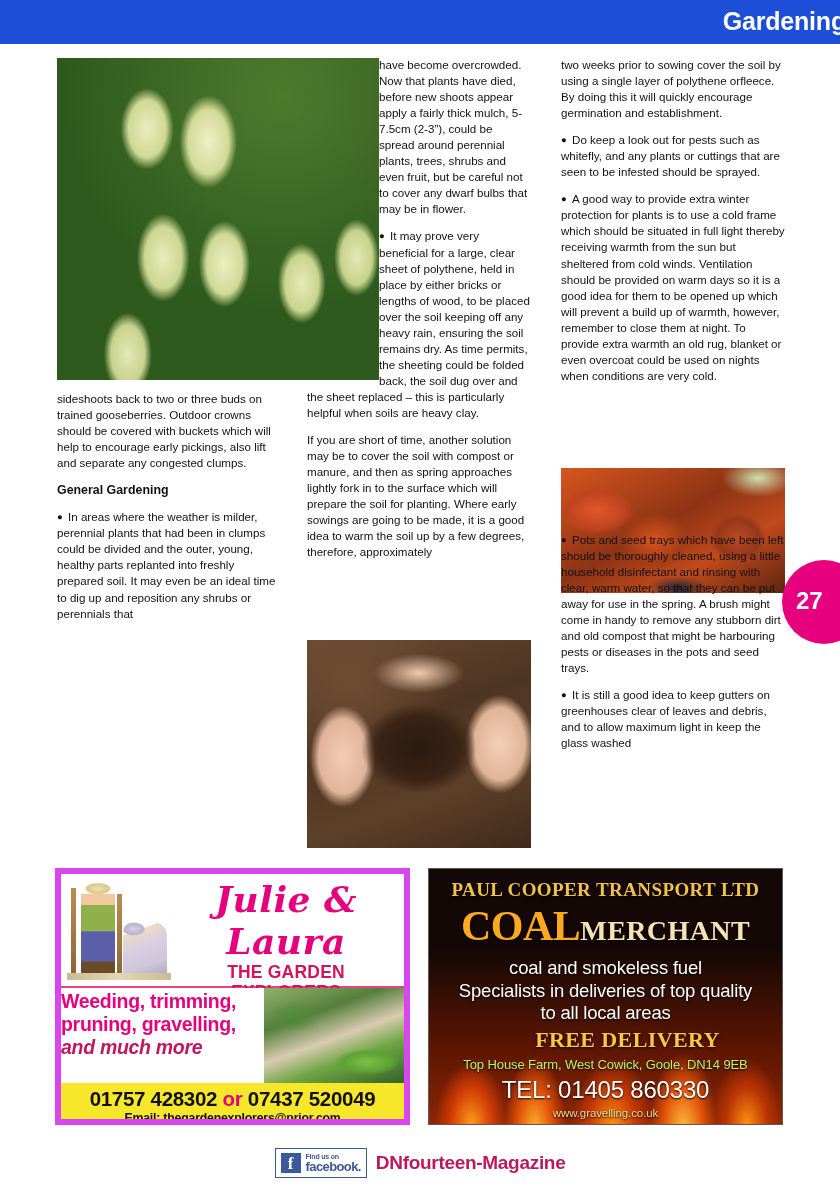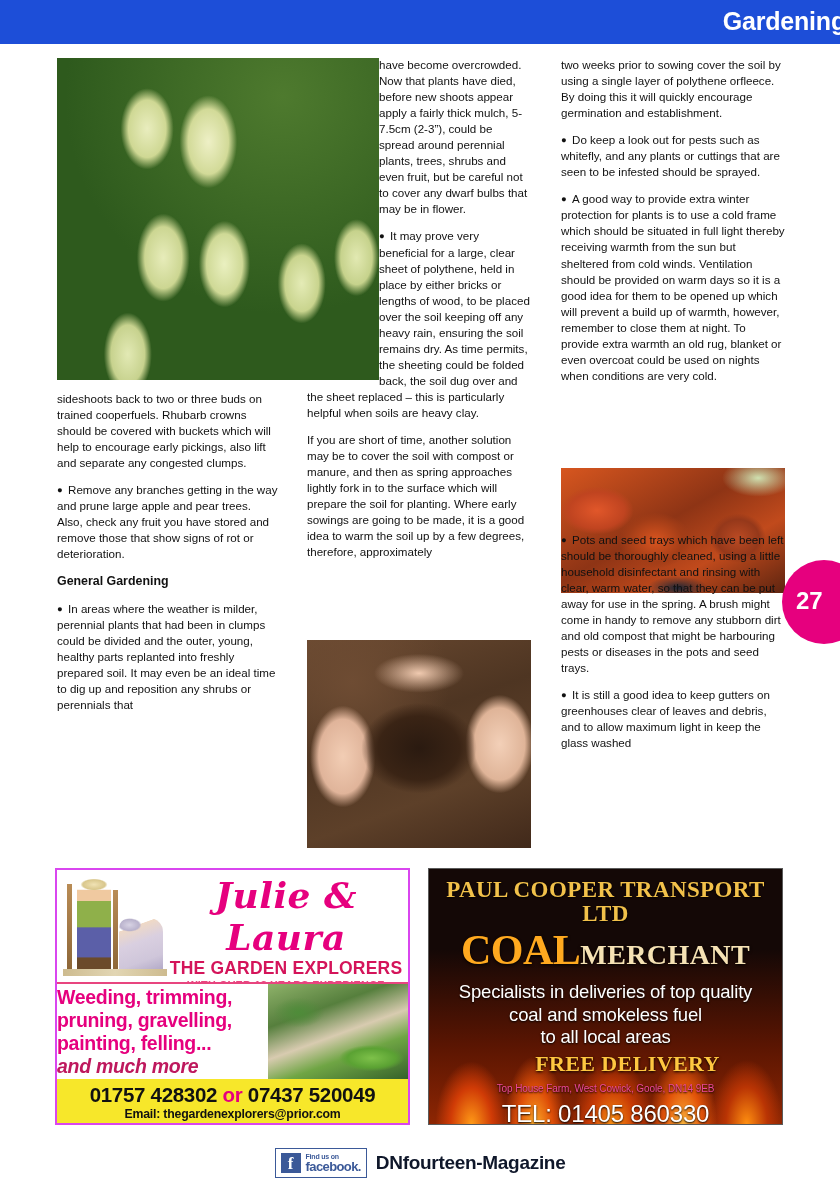--- a/index.html
+++ b/index.html
@@ -150,21 +150,21 @@
   .ad {
     position: absolute;
     overflow: hidden;
     box-sizing: border-box;
   }
 
   
   #ad-julie {
     left: 55px; top: 868px;
     width: 355px; height: 257px;
-    border: 2px solid #d946ef;
+    border: 6px solid #d946ef;
     background: #ffffff;
   }
   #aj-top {
     position: relative;
     height: 112px;
     background: #ffffff;
     border-bottom: 2px solid #e8457f;
   }
   #aj-figures {
     position: absolute;
@@ -291,21 +291,21 @@
       radial-gradient(ellipse 52px 88px at 52% 102%, #ff9512 0%, #c73a05 45%, rgba(120,26,4,0) 78%),
       radial-gradient(ellipse 44px 100px at 72% 104%, #ffc040 0%, #e25309 45%, rgba(120,26,4,0) 78%),
       radial-gradient(ellipse 46px 82px at 90% 100%, #ff8f10 0%, #b93404 45%, rgba(120,26,4,0) 78%),
       linear-gradient(0deg, #8d2603 0%, #5a1502 45%, rgba(28,7,3,0) 100%);
   }
   #ac-content { position: relative; z-index: 2; padding-top: 9px; }
   #ac-company {
     color: #f2c14a;
     font-family: "Liberation Serif", serif;
     font-weight: bold;
-    font-size: 23px;
+    font-size: 19px;
     line-height: 24px;
     letter-spacing: 0.4px;
     text-shadow: 0 1px 2px #000;
   }
   #ac-coalline {
     line-height: 44px;
     margin-top: 2px;
     text-shadow: 0 1px 3px #000;
   }
   #ac-coal-word {
@@ -333,22 +333,22 @@
     color: #ffc740;
     font-family: "Liberation Serif", serif;
     font-weight: bold;
     font-size: 22px;
     line-height: 30px;
     letter-spacing: 0.4px;
     text-shadow: 0 1px 3px #000;
     padding-left: 44px;
   }
   #ac-addr {
-    color: #ec4899;
-    font-size: 10px;
+    color: #bef264;
+    font-size: 13px;
     line-height: 20px;
     letter-spacing: -0.1px;
     text-shadow: 0 1px 2px #000;
   }
   #ac-tel {
     color: #ffffff;
     font-size: 24px;
     line-height: 30px;
     letter-spacing: -0.2px;
     text-shadow: 0 1px 2px #000;
@@ -403,21 +403,21 @@
     display: block;
   }
   #fb-facebook {
     color: #3b5998;
     font-weight: bold;
     font-size: 13px;
     letter-spacing: -0.6px;
     display: block;
   }
   #footer-title {
-    color: #0f172a;
+    color: #be185d;
     font-weight: bold;
     font-size: 19px;
     letter-spacing: -0.3px;
   }
 </style>
 </head>
 <body>
 
 <div id="page-header">
   <div class="title">Gardening</div>
@@ -432,22 +432,21 @@
 </div>
 <div class="photo" id="photo-pots">
   <div class="ph-inner"></div>
 </div>
 
 <div id="page-badge">
   <span class="num">27</span>
 </div>
 
 <div class="col" id="col1">
-  <p>sideshoots back to two or three buds on trained cooperfuels. Rhubarb crowns should be covered with buckets which will help to encourage early pickings, also lift and separate any congested clumps.</p>
-  <p class="bullet">Remove any branches getting in the way and prune large apple and pear trees. Also, check any fruit you have stored and remove those that show signs of rot or deterioration.</p>
+  <p>sideshoots back to two or three buds on trained gooseberries. Outdoor crowns should be covered with buckets which will help to encourage early pickings, also lift and separate any congested clumps.</p>
   <p class="sub-head">General Gardening</p>
   <p class="bullet">In areas where the weather is milder, perennial plants that had been in clumps could be divided and the outer, young, healthy parts replanted into freshly prepared soil. It may even be an ideal time to dig up and reposition any shrubs or perennials that</p>
 </div>
 
 <div class="col" id="col2">
   <div id="pear-float"></div>
   <p>have become overcrowded. Now that plants have died, before new shoots appear apply a fairly thick mulch, 5-7.5cm (2-3”), could be spread around perennial plants, trees, shrubs and even fruit, but be careful not to cover any dwarf bulbs that may be in flower.</p>
   <p class="bullet">It may prove very beneficial for a large, clear sheet of polythene, held in place by either bricks or lengths of wood, to be placed over the soil keeping off any heavy rain, ensuring the soil remains dry. As time permits, the sheeting could be folded back, the soil dug over and the sheet replaced – this is particularly helpful when soils are heavy clay.</p>
   <p>If you are short of time, another solution may be to cover the soil with compost or manure, and then as spring approaches lightly fork in to the surface which will prepare the soil for planting. Where early sowings are going to be made, it is a good idea to warm the soil up by a few degrees, therefore, approximately</p>
 </div>
@@ -474,21 +473,20 @@
       <div id="aj-script">Julie &amp; Laura</div>
       <div id="aj-line2">THE GARDEN EXPLORERS</div>
       <div id="aj-line3">WITH OVER 18 YEARS EXPERIENCE</div>
       <div id="aj-line4">LET US EXPLORE YOUR GARDEN TODAY!</div>
     </div>
   </div>
   <div id="aj-mid">
     <div id="aj-services">
       <div>Weeding, trimming,</div>
       <div>pruning, gravelling,</div>
-      <div>painting, felling...</div>
       <div class="last">and much more</div>
     </div>
     <div id="aj-gardenpic"></div>
   </div>
   <div id="aj-bottom">
     <div id="aj-phone">
       <span>01757 428302</span>
       <span class="or">or</span>
       <span>07437 520049</span>
     </div>
@@ -496,22 +494,22 @@
   </div>
 </div>
 
 <div class="ad" id="ad-coal">
   <div id="ac-flames"></div>
   <div id="ac-content">
     <div id="ac-company">PAUL COOPER TRANSPORT LTD</div>
     <div id="ac-coalline">
       <span id="ac-coal-word">COAL</span><span id="ac-merchant-word">MERCHANT</span>
     </div>
+    <div class="ac-spec">coal and smokeless fuel</div>
     <div class="ac-spec">Specialists in deliveries of top quality</div>
-    <div class="ac-spec">coal and smokeless fuel</div>
     <div class="ac-spec">to all local areas</div>
     <div id="ac-free">FREE DELIVERY</div>
     <div id="ac-addr">Top House Farm, West Cowick, Goole, DN14 9EB</div>
     <div id="ac-tel">TEL: 01405 860330</div>
     <div id="ac-web">www.gravelling.co.uk</div>
   </div>
 </div>
 
 <div id="page-footer">
   <div id="footer-inner">

